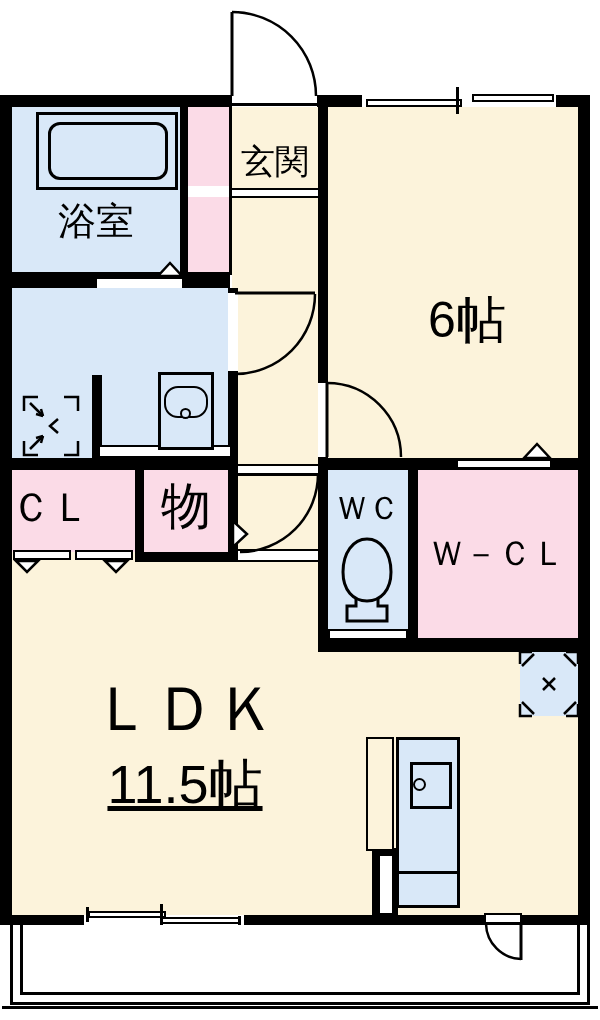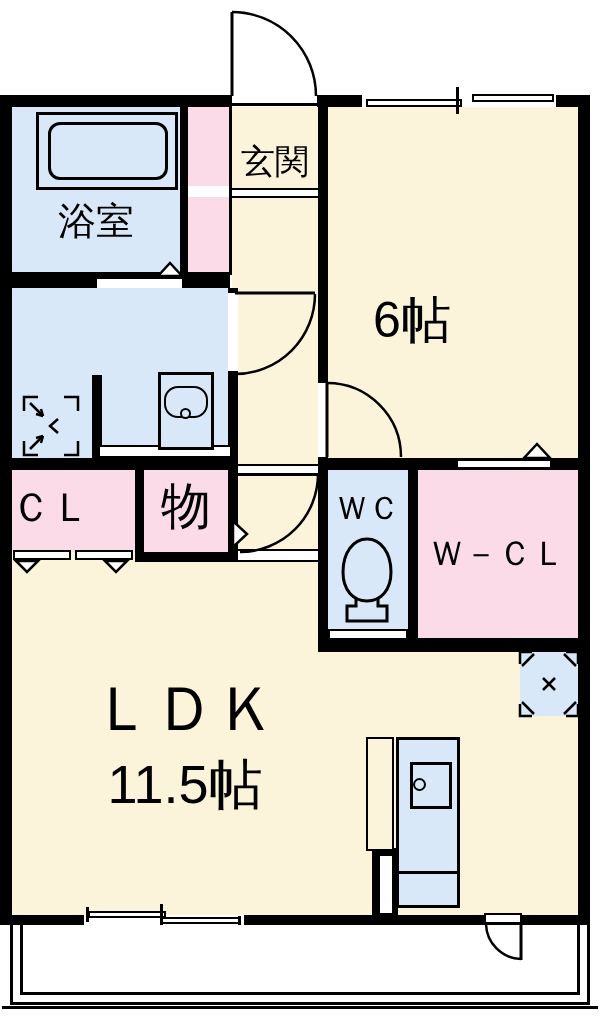--- a/index.html
+++ b/index.html
@@ -169,21 +169,21 @@
       <path d="M564,654 L576,666"></path>
       <path d="M522,702 L534,714"></path>
       <path d="M564,714 L576,702"></path>
       <path d="M543,678 L555,690"></path>
         <path d="M555,678 L543,690"></path>
     </g>
   </svg>
 
   <div class="lbl" style="left:232px;top:124px;width:86px;font-size:34px;margin-top:20px;">玄関</div>
   <div class="lbl" style="left:12px;top:202px;width:168px;font-size:38px;">浴室</div>
-  <div class="lbl" style="left:309px;top:294px;width:206px;font-size:50px;">6帖</div>
+  <div class="lbl" style="left:328px;top:294px;width:206px;font-size:50px;padding-left:36px;">6帖</div>
   <div class="lbl" style="left:418px;top:536px;width:160px;font-size:34px;">Ｗ－ＣＬ</div>
   <div class="lbl" style="left:326px;top:492px;width:84px;font-size:32px;">ＷＣ</div>
   <div class="lbl" style="left:0;top:486px;width:102px;font-size:40px;">ＣＬ</div>
   <div class="lbl" style="left:144px;top:480px;width:84px;font-size:50px;">物</div>
   <div class="lbl" style="left:40px;top:676px;width:290px;font-size:62px;">ＬＤＫ</div>
-  <div class="lbl" style="left:40px;top:756px;width:290px;font-size:54px;">11.5帖</div>
+  <div class="lbl" style="left:40px;top:756px;width:290px;font-size:54px;text-decoration:underline;">11.5帖</div>
 
 </div>
 
 </body></html>

